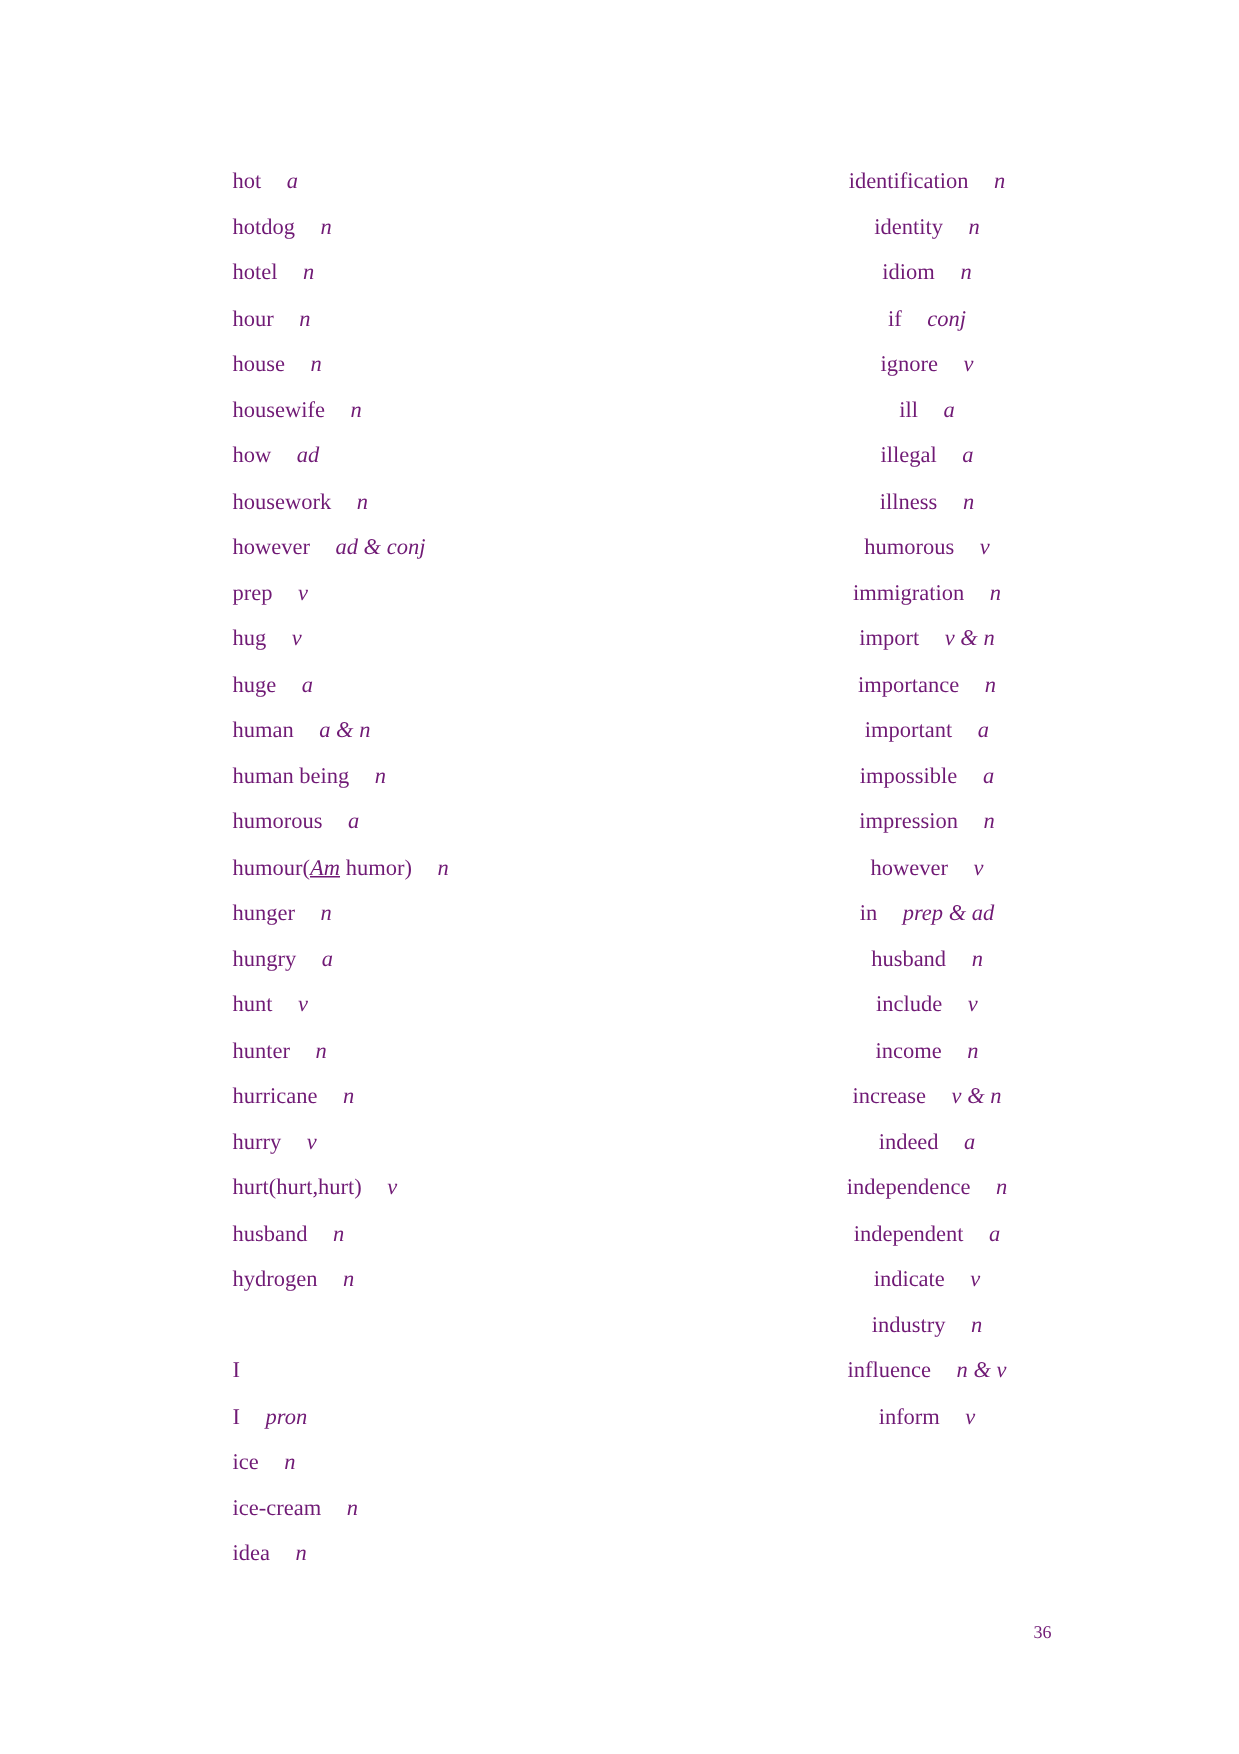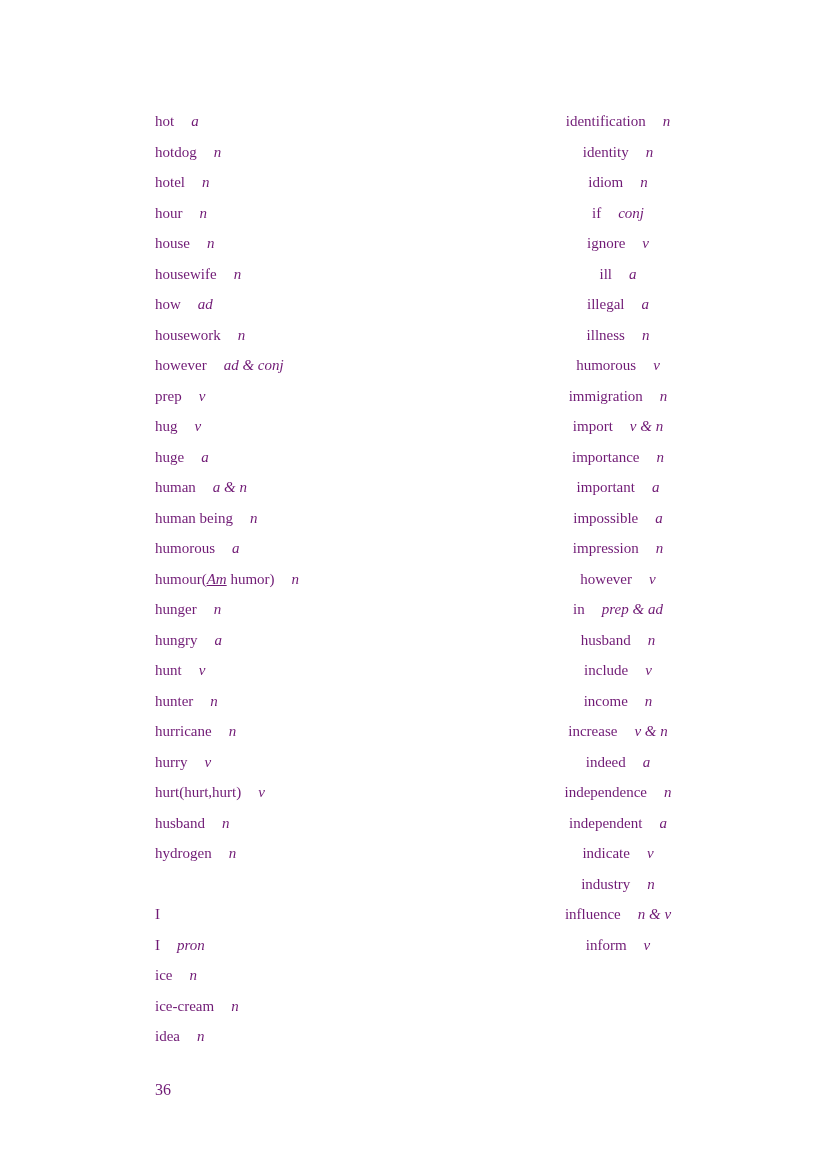--- a/index.html
+++ b/index.html
@@ -32,22 +32,22 @@
   .word .it { font-style: italic; text-decoration: underline; }
   .pos {
     font-style: italic;
     margin-left: 17px;
   }
   .footer {
     position: absolute;
     left: 155px;
     top: 1081px;
     width: 546px;
-    text-align: left;
-    font-size: 16px;
+    text-align: right;
+    font-size: 12px;
   }
 </style>
 </head>
 <body>
 
 <div class="page">
   <div class="col col-left">
       <div class="row"><span class="word"><span>hot</span></span><span class="pos">a</span></div>
       <div class="row"><span class="word"><span>hotdog</span></span><span class="pos">n</span></div>
       <div class="row"><span class="word"><span>hotel</span></span><span class="pos">n</span></div>

